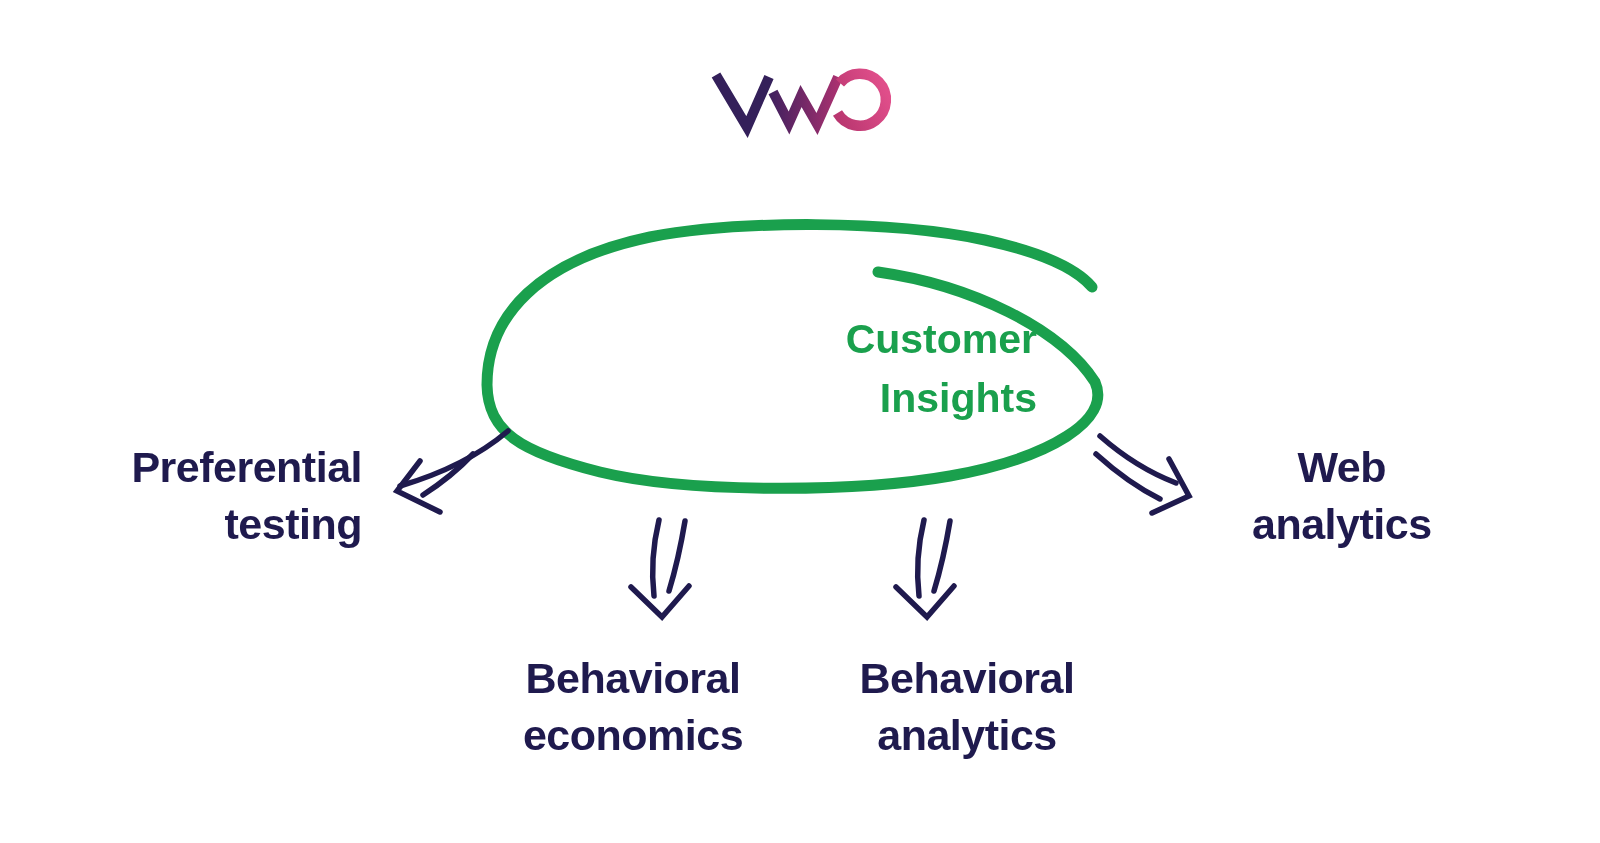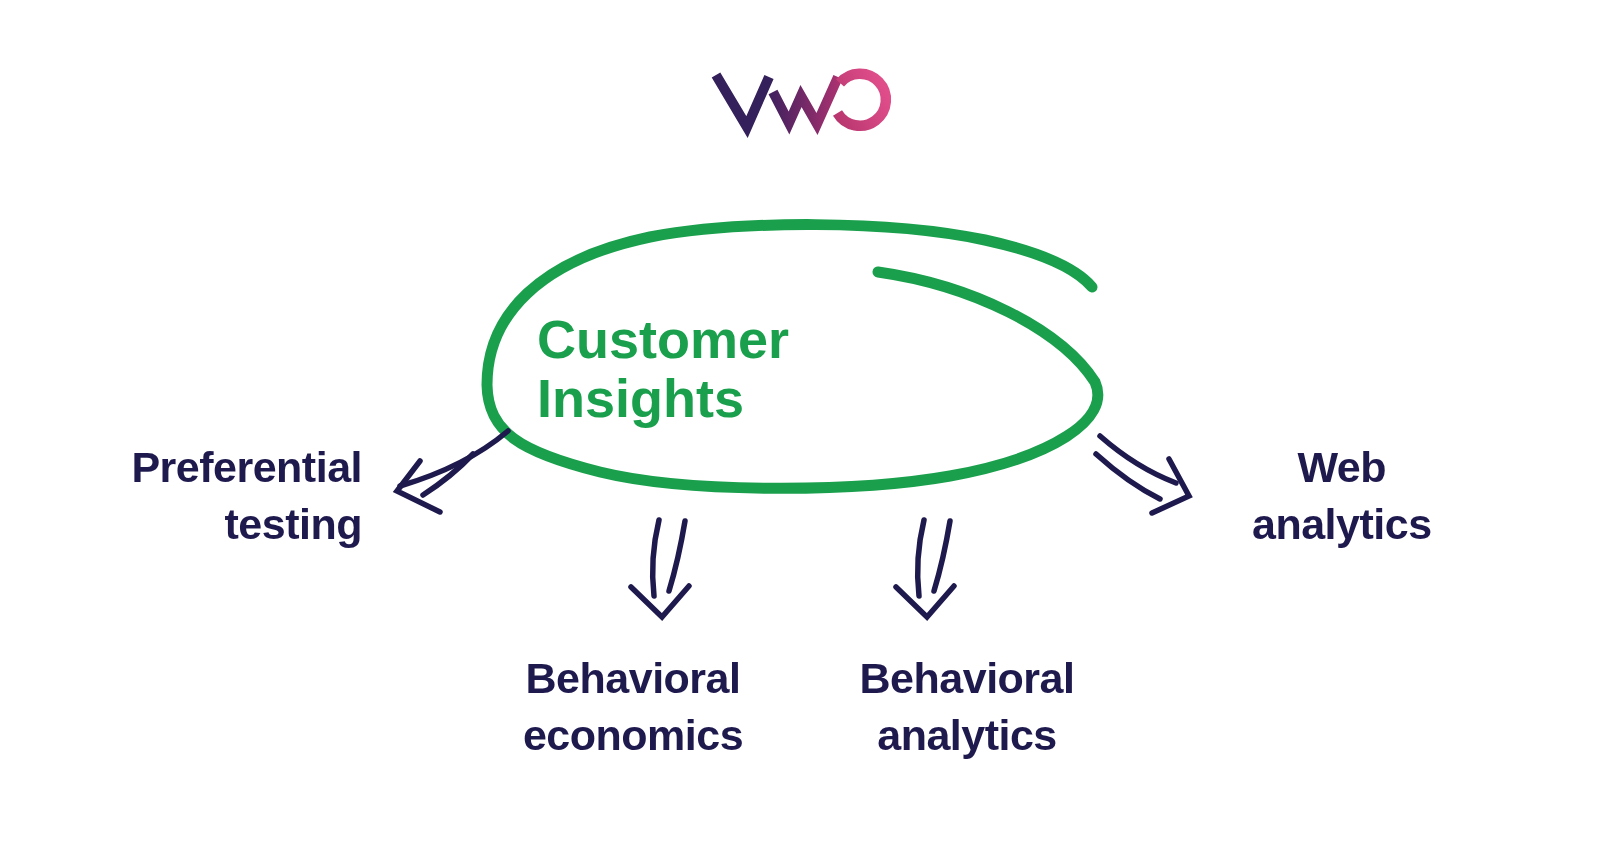--- a/index.html
+++ b/index.html
@@ -17,23 +17,23 @@
     position: absolute;
     font-weight: 700;
     color: #1f1a4e;
     font-size: 43px;
     line-height: 57px;
     white-space: pre-line;
     letter-spacing: -0.5px;
   }
   .label.center-node {
     color: #1aa04d;
-    font-size: 54px;
+    font-size: 41px;
     line-height: 59px;
-    text-align: left;
+    text-align: right;
     left: 537px; top: 310px; width: 500px;
     letter-spacing: 0;
   }
   .label.pos-left   { top: 439px; right: 1238px; text-align: right; }
   .label.pos-right  { top: 439px; left: 1252px; text-align: center; }
   .label.pos-bl     { top: 650px; left: 433px; width: 400px; text-align: center; }
   .label.pos-br     { top: 650px; left: 767px; width: 400px; text-align: center; }
 </style>
 </head>
 <body>

